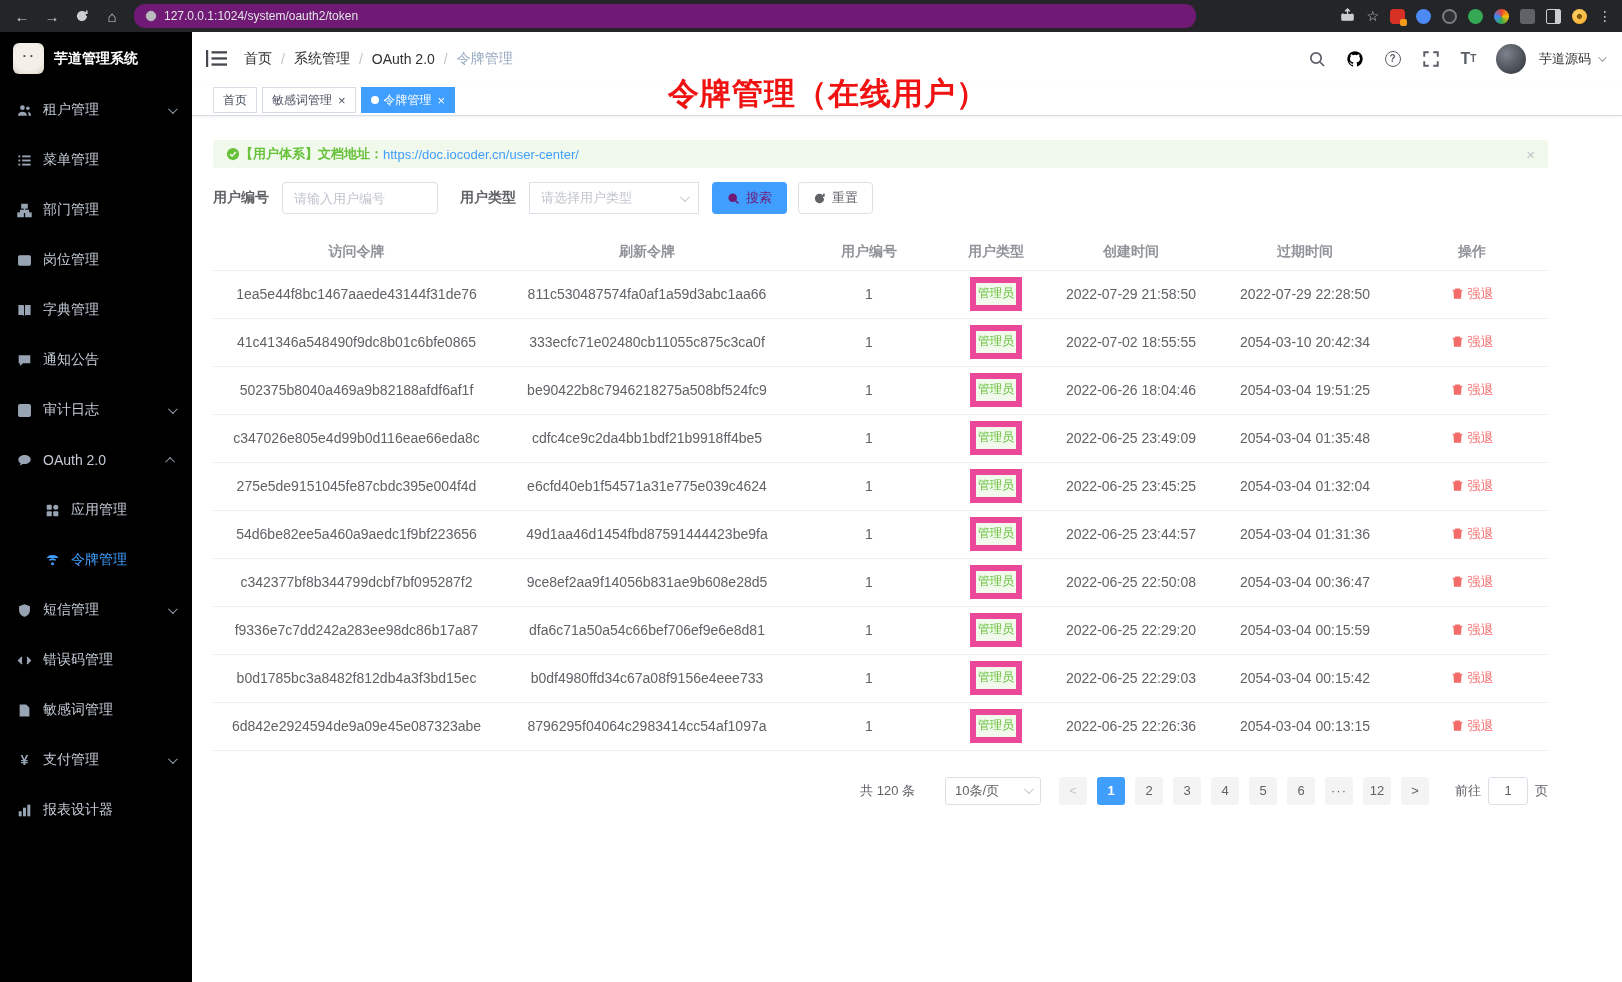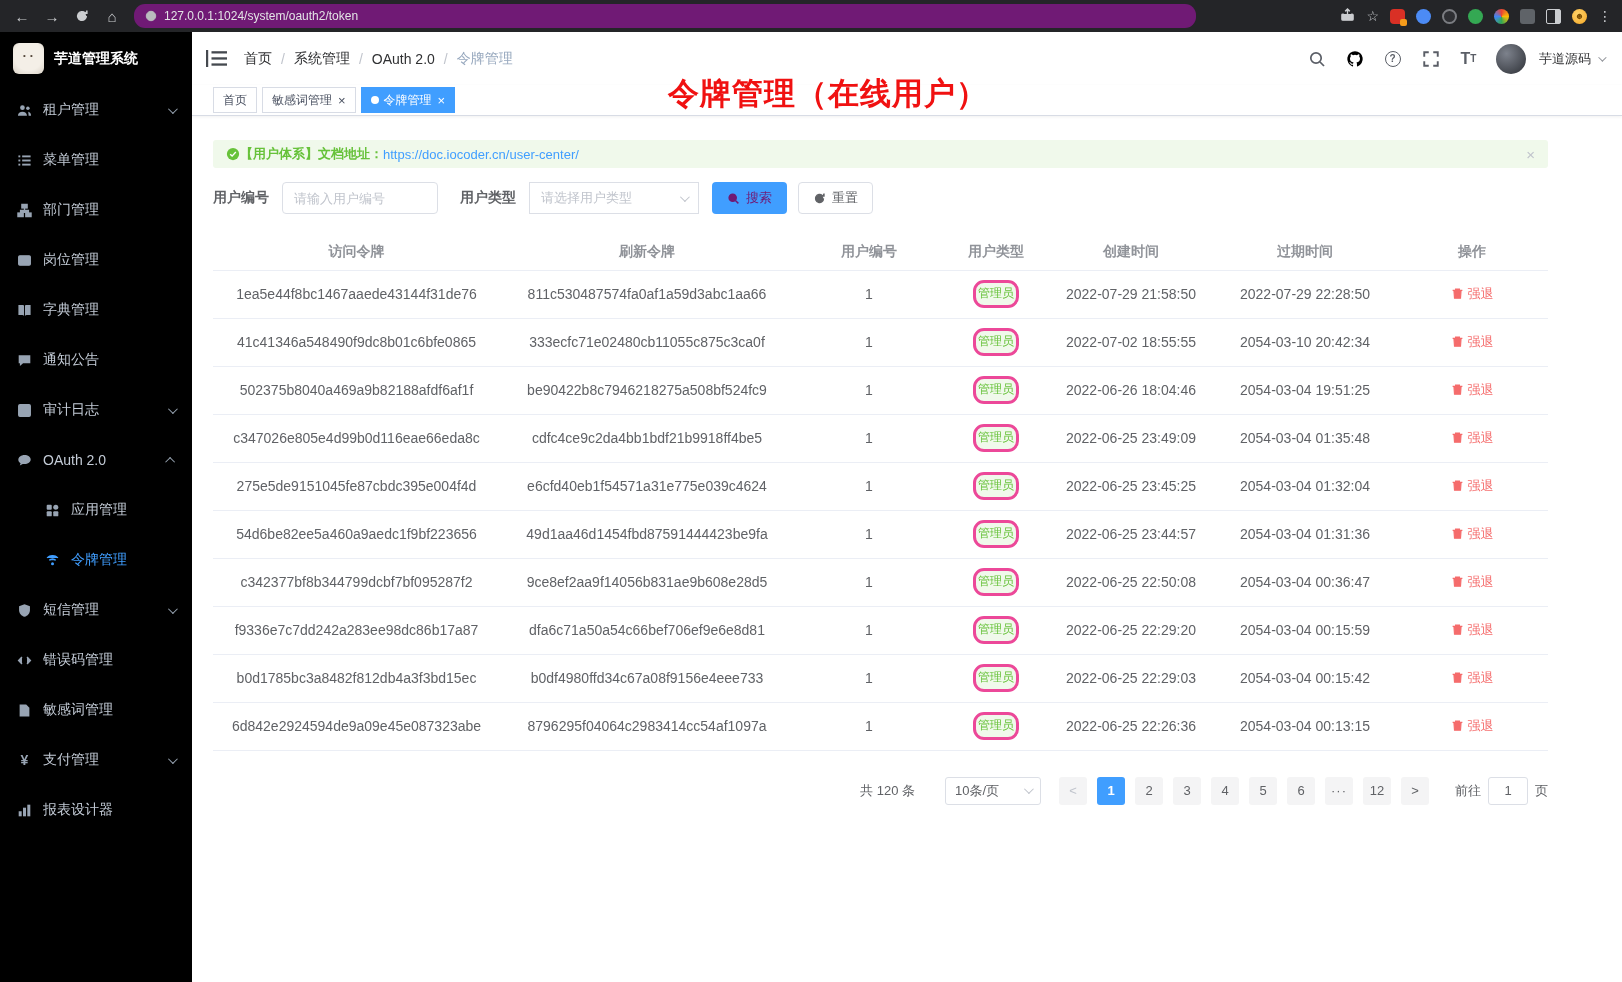--- a/index.html
+++ b/index.html
@@ -82,21 +82,21 @@
   .sel-caret{width:7px;height:7px;border-right:1.3px solid #c0c4cc;border-bottom:1.3px solid #c0c4cc;transform:rotate(45deg) translateY(-2px);flex:none}
   .btn{height:32px;border-radius:4px;display:inline-flex;align-items:center;gap:6px;padding:0 14px;font-size:13px;cursor:pointer;border:1px solid transparent;font-family:inherit}
   .btn .icon{width:13px;height:13px}
   .btn-primary{background:var(--accent,#409eff);color:#701a75;margin-right:11px}
   .btn-plain{background:#fff;border-color:#dcdfe6;color:#606266}
   
   .table-wrap{margin-top:20px}
   table{width:100%;border-collapse:collapse;table-layout:fixed}
   th{height:36px;font-size:14px;color:#909399;font-weight:700;border-bottom:1px solid #ebeef5;text-align:center;white-space:nowrap}
   td{height:48px;font-size:14px;color:#606266;border-bottom:1px solid #ebeef5;text-align:center;white-space:nowrap;overflow:hidden}
-  .tag-success{display:inline-block;padding:3px 2px;background:#f0f9eb;border:3px solid #ec4899;color:var(--success,#67c23a);font-size:12px;border-radius:11px;line-height:1.3}
+  .tag-success{display:inline-block;padding:3px 2px;background:#f0f9eb;border:6px solid #ec4899;color:var(--success,#67c23a);font-size:12px;border-radius:0;line-height:1.3}
   .danger-link{color:var(--danger,#f56c6c);font-size:13px;display:inline-flex;align-items:center;gap:4px;cursor:pointer}
   .danger-link .icon{width:13px;height:13px}
   
   .pagination{margin-top:26px;display:flex;align-items:center;justify-content:flex-end;gap:10px;font-size:13px;color:#606266}
   .pg-total{margin-right:20px;white-space:nowrap}
   .pg-size{width:96px;height:28px;border:1px solid #dcdfe6;border-radius:3px;display:flex;align-items:center;justify-content:space-between;padding:0 9px;color:#606266;cursor:pointer;margin-right:8px;white-space:nowrap}
   .pg-btn{min-width:28px;height:28px;border:none;border-radius:3px;background:#f4f4f5;color:#606266;font-size:13px;cursor:pointer;font-family:inherit}
   .pg-btn.active{background:var(--accent,#409eff);color:#fff;font-weight:700}
   .pg-btn.prev{color:#c0c4cc}
   .pg-pages{display:flex;gap:10px}

